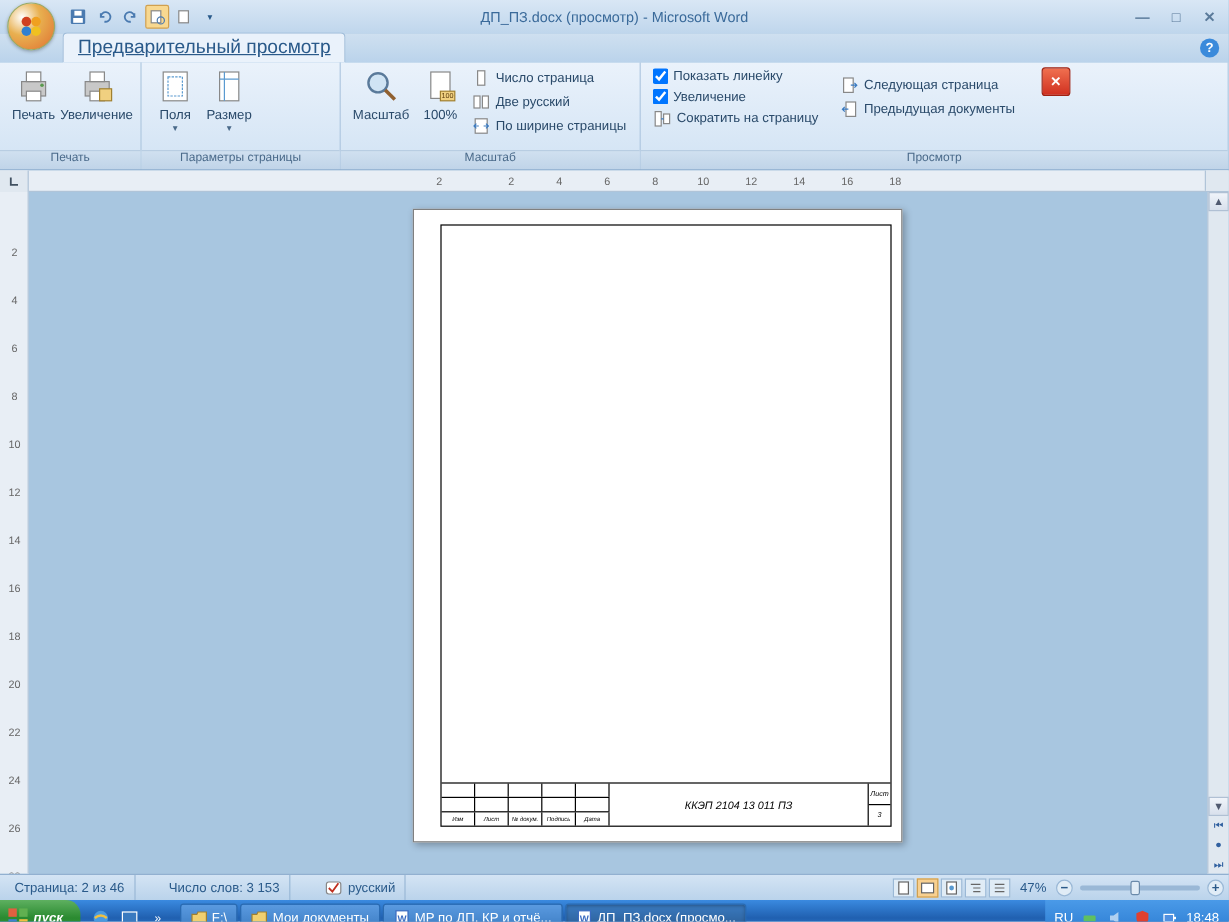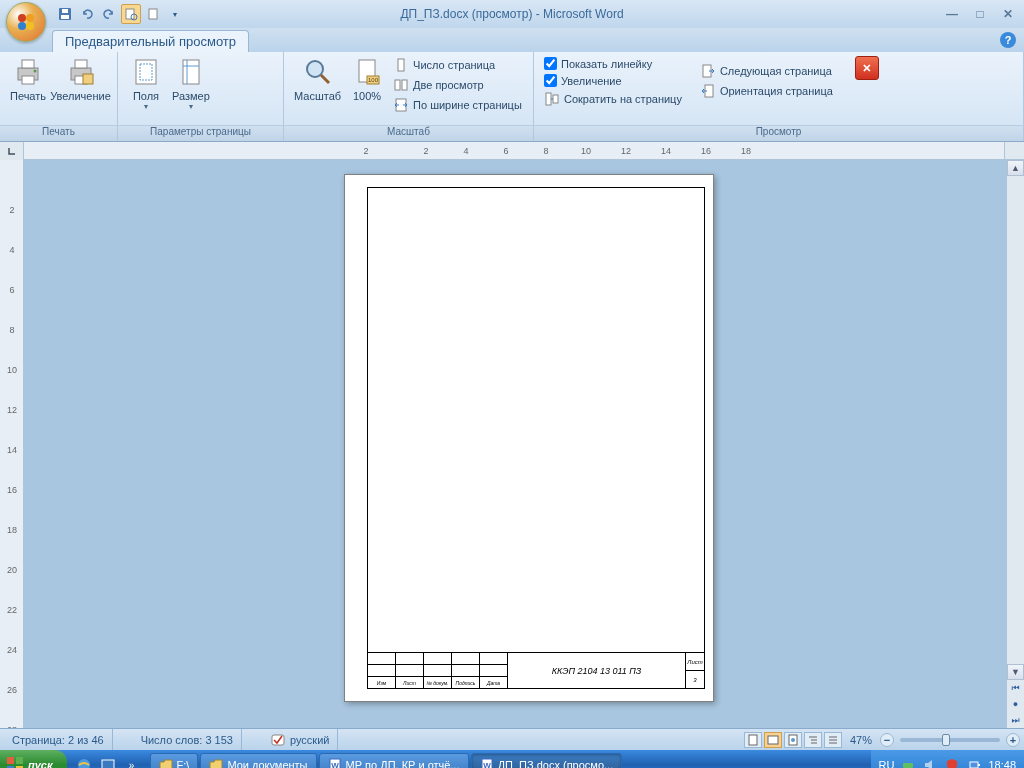--- a/index.html
+++ b/index.html
@@ -10,21 +10,21 @@
 .office-btn { width: 40px; height: 40px; position: absolute; left: 6px; top: 2px; z-index: 20; border-radius: 50%; background: radial-gradient(circle at 30% 30%, #fff, #e8b050 40%, #e07030); border: 1px solid #9a6; box-shadow: 0 1px 3px rgba(0,0,0,.3); display:flex; align-items:center; justify-content:center; }
 .office-btn svg { width:24px; height:24px; }
 .qat { margin-left: 55px; display: flex; align-items: center; gap: 2px; }
 .qat-item { width: 20px; height: 20px; display: flex; align-items: center; justify-content: center; color: #2a5a8a; }
 .title { position: absolute; left: 50%; transform: translateX(-50%); font-size: 12px; color: #3a6a9a; }
 .win-controls { margin-left: auto; margin-right: 6px; display: flex; gap: 8px; }
 .win-controls span { width: 20px; height: 16px; display: flex; align-items: center; justify-content: center; color: #5a7a9a; font-size: 12px; font-weight: bold; }
 
 
 .tabrow { height: 24px; background: linear-gradient(#cfe0f0, #bad3eb); display: flex; align-items: flex-end; padding-left: 52px; position:relative; }
-.tab { background: #eaf2fb; border: 1px solid #9ab8d6; border-bottom: none; border-radius: 4px 4px 0 0; padding: 3px 12px; font-size: 13px; color: #2a5a8a; }
+.tab { background: #eaf2fb; border: 1px solid #9ab8d6; border-bottom: none; border-radius: 4px 4px 0 0; padding: 3px 12px; font-size: 16px; color: #2a5a8a; text-decoration: underline; }
 .help-icon { position:absolute; right:8px; top:4px; width:16px; height:16px; border-radius:50%; background:#3a8adb; color:#fff; font-size:11px; font-weight:bold; display:flex; align-items:center; justify-content:center; }
 
 
 .ribbon { height: 90px; background: linear-gradient(#eaf2fb, #d5e5f5 85%, #c5daee); border-bottom: 1px solid #8aaacb; display: flex; }
 .group { border-right: 1px solid #b0c8e0; display: flex; flex-direction: column; position: relative; }
 .group-body { flex: 1; display: flex; align-items: flex-start; padding: 2px 6px 0 6px; }
 .group-label { height: 16px; font-size: 10px; color: #4a6a8a; text-align: center; background: linear-gradient(#d0e0f0, #c0d4e8); border-top: 1px solid #b8cde2; }
 .big-btn { display: flex; flex-direction: column; align-items: center; padding: 2px 4px; font-size: 11px; color: #2a4a6a; min-width: 44px; }
 .big-btn .ico { width: 32px; height: 32px; margin-bottom: 2px; display:flex; align-items:center; justify-content:center; }
 .big-btn .lbl { text-align: center; line-height: 12px; }
@@ -44,21 +44,21 @@
 .ruler-numbers { position:absolute; left:332px; top:0; height:18px; display:flex; align-items:center; font-size:9px; color:#666; }
 .ruler-numbers span { width:20px; text-align:center; }
 .ruler-right-toggle { width:20px; background:#e0e8f0; border-left:1px solid #b0c4d8; }
 
 
 .docarea { position:relative; height: 568px; background:#a8c6e0; display:flex; }
 .ruler-v { width:24px; background:#e8eef5; border-right:1px solid #b0c4d8; position:relative; overflow:hidden; }
 .ruler-v-nums { position:absolute; left:0; top:0; width:24px; font-size:9px; color:#666; display:flex; flex-direction:column; align-items:center; }
 .ruler-v-nums span { height:20px; display:flex; align-items:center; }
 .canvas { flex:1; position:relative; overflow:hidden; }
-.page { position:absolute; left:320px; top:14px; width:370px; height:528px; background:#fff; border:1px solid #808080; box-shadow:2px 2px 6px rgba(0,0,0,.3); }
+.page { position:absolute; left:320px; top:14px; width:408px; height:528px; background:#fff; border:1px solid #808080; box-shadow:2px 2px 6px rgba(0,0,0,.3); }
 .page-frame { position:absolute; left:22px; top:12px; right:8px; bottom:12px; border:1px solid #000; }
 .stamp { position:absolute; left:0; right:0; bottom:0; height:36px; border-top:1px solid #000; display:flex; }
 .stamp-left { width:140px; display:flex; flex-direction:column; }
 .stamp-row { flex:1; display:flex; border-bottom:1px solid #000; font-size:5px; }
 .stamp-row:last-child { border-bottom:none; }
 .stamp-cell { border-right:1px solid #000; flex:1; display:flex; align-items:center; justify-content:center; font-style:italic; }
 .stamp-big { flex:1; display:flex; align-items:center; justify-content:center; font-size:9px; font-style:italic; border-right:1px solid #000; }
 .stamp-num { width:18px; display:flex; flex-direction:column; }
 .stamp-num div { flex:1; display:flex; align-items:center; justify-content:center; font-size:6px; font-style:italic; border-bottom:1px solid #000; }
 .stamp-num div:last-child { border-bottom:none; }
@@ -232,21 +232,21 @@
             </span>
             <span>Число страница</span>
           </div>
         <div class="small-btn">
             <span class="sico">
               <svg width="16" height="16" viewBox="0 0 16 16">
                 <rect x="2" y="3" width="5" height="10" fill="#fff" stroke="#888"></rect>
                 <rect x="9" y="3" width="5" height="10" fill="#fff" stroke="#888"></rect>
               </svg>
             </span>
-            <span>Две просмотр</span>
+            <span>Две русский</span>
           </div>
         <div class="small-btn">
             <span class="sico">
               <svg width="16" height="16" viewBox="0 0 16 16">
                 <rect x="3" y="2" width="10" height="12" fill="#fff" stroke="#888"></rect>
                 <path d="M2 8 L6 8 M4 6 L2 8 L4 10 M14 8 L10 8 M12 6 L14 8 L12 10" stroke="#3a7ac0" fill="none"></path>
               </svg>
             </span>
             <span>По ширине страницы</span>
           </div>
@@ -287,21 +287,21 @@
             </span>
             <span>Следующая страница</span>
           </div>
         <div class="small-btn">
             <span class="sico">
               <svg width="16" height="16" viewBox="0 0 16 16">
                 <rect x="5" y="2" width="8" height="12" fill="#fff" stroke="#888"></rect>
                 <path d="M7 8 L2 8 M4 6 L2 8 L4 10" stroke="#3a7ac0" fill="none"></path>
               </svg>
             </span>
-            <span>Ориентация страница</span>
+            <span>Предыдущая документы</span>
           </div>
       </div>
       <div class="close-prev-btn">
         <div class="close-x">✕</div>
       </div>
     </div>
     <div class="group-label">Просмотр</div>
   </div>
 </div>
 

